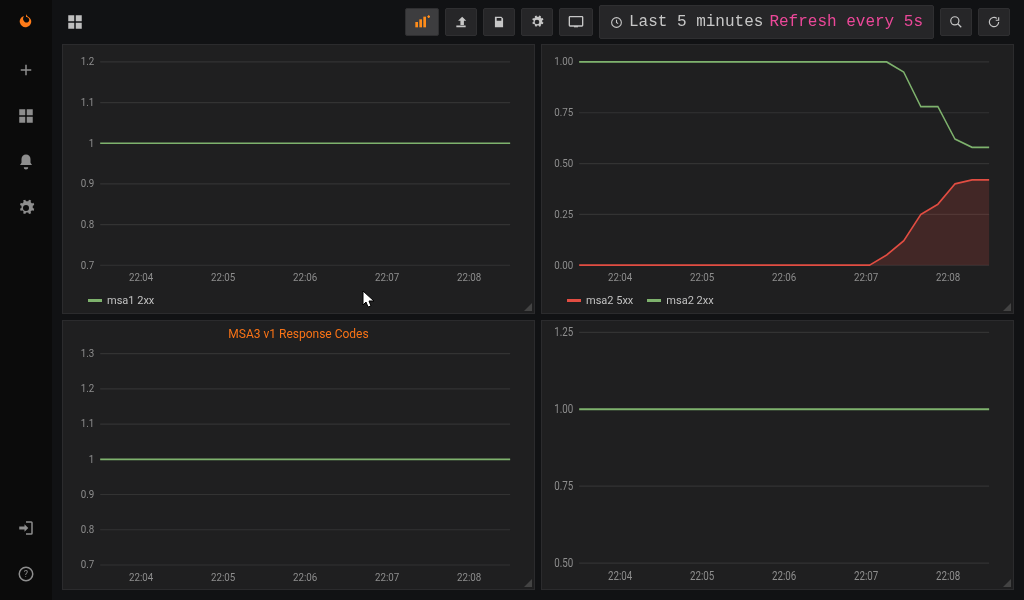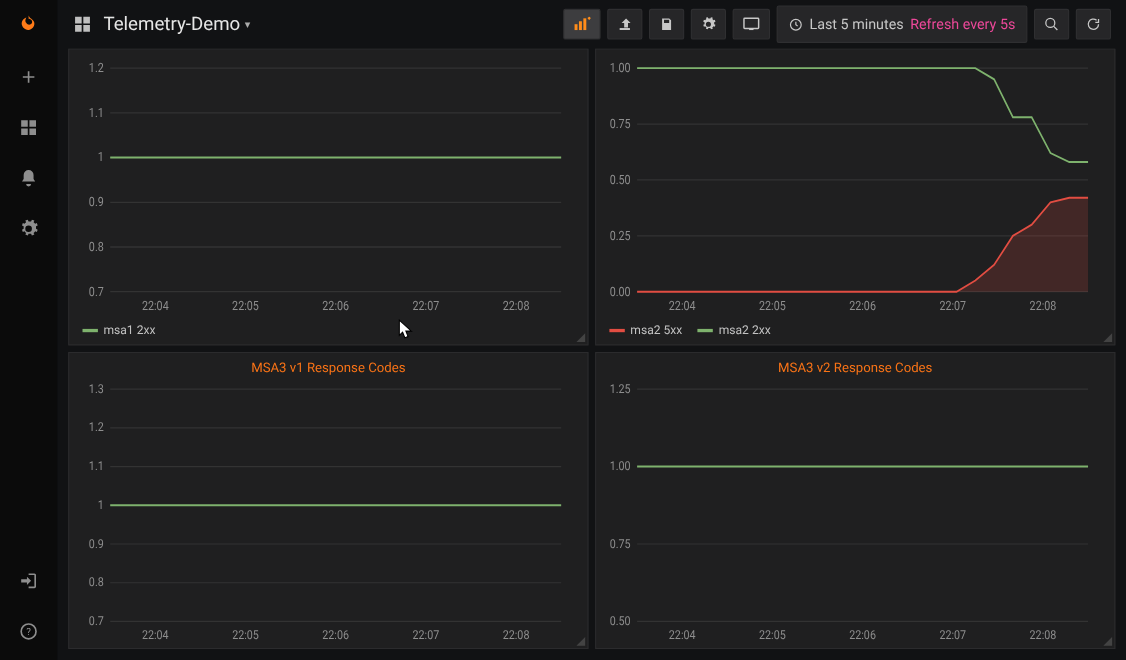--- a/index.html
+++ b/index.html
@@ -12,28 +12,28 @@
   .main { flex: 1; display: flex; flex-direction: column; background: #111214; }
   .topbar { height: 44px; display: flex; align-items: center; padding: 0 14px; gap: 10px; }
   .topbar-left { display: flex; align-items: center; gap: 10px; }
   .dash-icon { width: 18px; height: 18px; display: inline-block; }
   .dash-title { font-size: 17px; font-weight: 400; color: #e6e6e6; display: flex; align-items: center; gap: 4px; cursor: pointer; }
   .dash-title .chev { font-size: 10px; color: #aaa; }
   .topbar-right { margin-left: auto; display: flex; align-items: center; gap: 6px; }
   .btn { background: #262628; border: 1px solid #2f2f31; height: 28px; min-width: 30px; padding: 0 8px; display: flex; align-items: center; justify-content: center; color: #c7c7c7; font-size: 12px; border-radius: 2px; cursor: pointer; }
   .btn.active { background: #3d3d3f; }
   .btn.add-panel svg { color: #ff7b18; }
-  .time-picker { background: #262628; border: 1px solid #2f2f31; height: 28px; padding: 16px 10px; display: flex; align-items: center; gap: 6px; border-radius: 2px; color: #c7c7c7; font-size: 13px; cursor: pointer; }
+  .time-picker { background: #262628; border: 1px solid #2f2f31; height: 28px; padding: 16px 10px; display: flex; align-items: center; gap: 6px; border-radius: 2px; color: #c7c7c7; font-size: 16px; cursor: pointer; font-family: Liberation Mono, monospace; }
   .time-picker .refresh { color: #ec4899; }
   .panels { flex: 1; display: grid; grid-template-columns: 1fr 1fr; grid-template-rows: 1fr 1fr; gap: 6px; padding: 0 10px 10px 10px; overflow: hidden; }
   .panel { background: #1f1f20; border: 1px solid #2b2b2d; display: flex; flex-direction: column; position: relative; }
   .panel-title { text-align: center; font-size: 12px; color: #f97316; padding: 6px 0 2px 0; height: 22px; }
   .panel-title.empty { height: 6px; padding: 0; }
   .chart-wrap { flex: 1; position: relative; padding: 4px 18px 4px 4px; }
-  .legend { display: flex; gap: 14px; padding: 4px 12px 6px 12px; font-size: 11px; color: #c2c2c2; }
+  .legend { display: flex; gap: 14px; padding: 4px 12px 6px 12px; font-size: 11px; color: #c2c2c2; margin-left: 13px; }
   .legend-item { display: flex; align-items: center; gap: 5px; }
   .legend-swatch { width: 14px; height: 3px; display: inline-block; }
   .resize-handle { position: absolute; right: 2px; bottom: 2px; width: 10px; height: 10px; opacity: .35; }
   .resize-handle::before { content: ""; position: absolute; right: 0; bottom: 0; width: 0; height: 0; border-left: 8px solid transparent; border-bottom: 8px solid #888; }
   svg.chart { width: 100%; height: 100%; }
   .grid line { stroke: #333; stroke-width: 1; }
   .axis text { fill: #8e8e8e; font-size: 10px; }
   .series { fill: none; stroke-width: 1.5; }
   .area { opacity: 0.18; }
   .cursor-arrow { position: absolute; left: 362px; top: 290px; width: 14px; height: 20px; pointer-events: none; z-index: 50; }
@@ -83,24 +83,20 @@
   </div>
 
   <div class="main">
     <div class="topbar">
       <div class="topbar-left">
         <span class="dash-icon">
           <svg width="18" height="18" viewBox="0 0 24 24">
               <path fill="#bfbfbf" d="M3 3h8v8H3zM13 3h8v8h-8zM3 13h8v8H3zM13 13h8v8h-8z"></path>
             </svg>
         </span>
-        <div class="dash-title">
-          <span>Telemetry-Demo</span>
-          <span class="chev">▾</span>
-        </div>
       </div>
       <div class="topbar-right">
         <div class="btn add-panel active">
           <svg width="16" height="14" viewBox="0 0 24 20">
               <rect x="2" y="10" width="4" height="8" fill="#ff8c1a"></rect>
               <rect x="8" y="6" width="4" height="12" fill="#ff8c1a"></rect>
               <rect x="14" y="2" width="4" height="16" fill="#ff8c1a"></rect>
               <path d="M20 2h4M22 0v4" stroke="#ff8c1a" stroke-width="2"></path>
             </svg>
         </div>
@@ -239,21 +235,20 @@
                 <text x="160" y="210" text-anchor="middle">22:05</text>
                 <text x="244" y="210" text-anchor="middle">22:06</text>
                 <text x="328" y="210" text-anchor="middle">22:07</text>
                 <text x="412" y="210" text-anchor="middle">22:08</text>
               </g>
               <polyline class="series" points="34,101 51.5,101 69,101 86.5,101 104,101 121.5,101 139,101 156.5,101 174,101 191.5,101 209,101 226.5,101 244,101 261.5,101 279,101 296.5,101 314,101 331.5,101 349,101 366.5,101 384,101 401.5,101 419,101 436.5,101 454,101" stroke="#7eb26d"></polyline>
             </svg></div>
           <div class="resize-handle"></div>
         </div>
         <div class="panel">
-          <div class="panel-title">MSA3 v2 Response Codes</div>
           <div class="chart-wrap"><svg class="chart" viewBox="0 0 460 214" preserveAspectRatio="none">
               <g class="grid axis">
                 <line x1="34" x2="454" y1="196" y2="196"></line>
                 <text x="28" y="199" text-anchor="end">0.50</text>
                 <line x1="34" x2="454" y1="132.66666666666669" y2="132.66666666666669"></line>
                 <text x="28" y="135.66666666666669" text-anchor="end">0.75</text>
                 <line x1="34" x2="454" y1="69.33333333333334" y2="69.33333333333334"></line>
                 <text x="28" y="72.33333333333334" text-anchor="end">1.00</text>
                 <line x1="34" x2="454" y1="6" y2="6"></line>
                 <text x="28" y="9" text-anchor="end">1.25</text>

